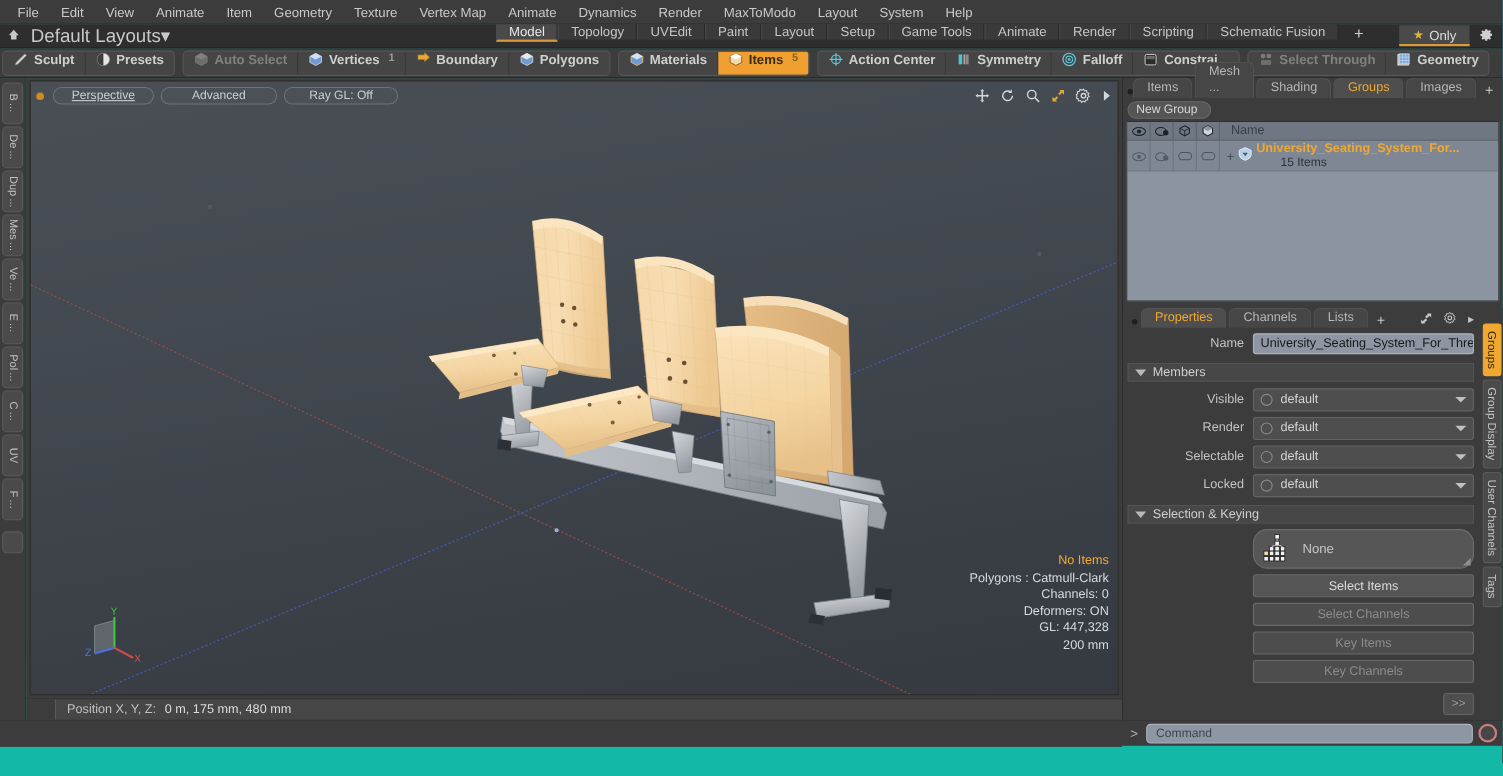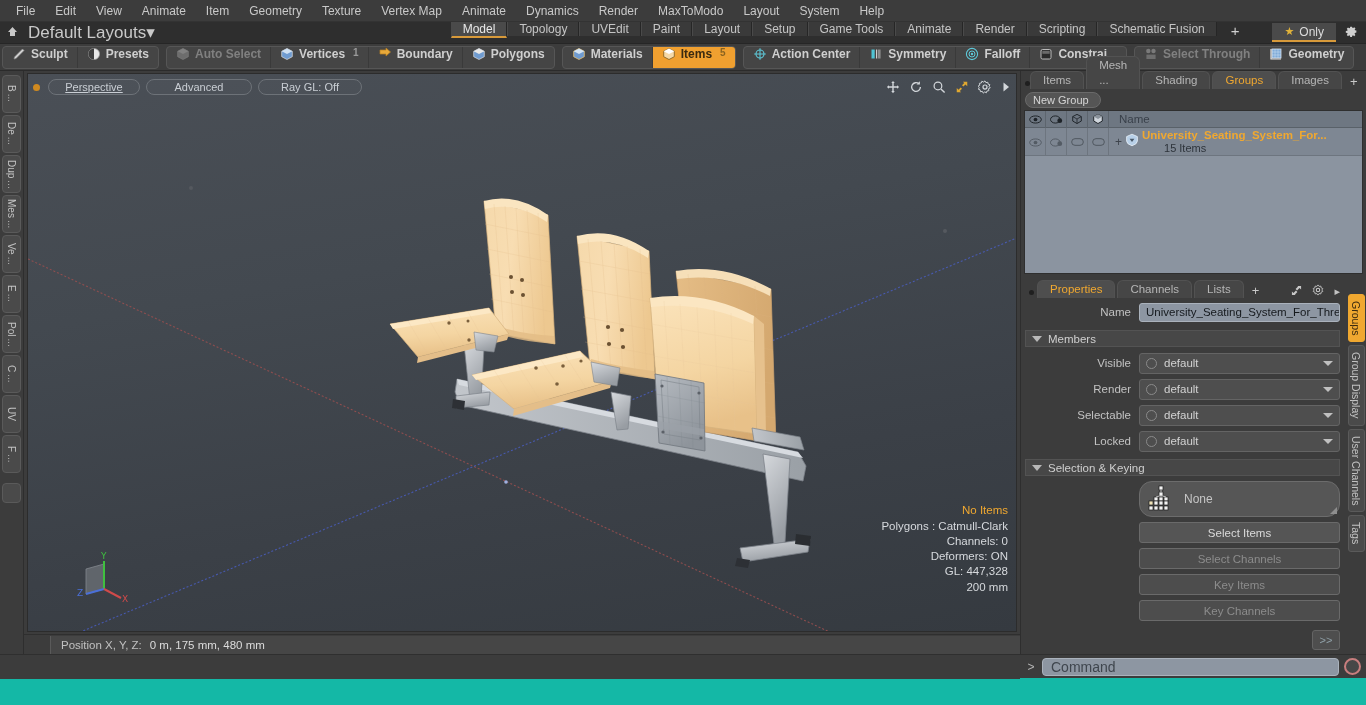--- a/index.html
+++ b/index.html
@@ -282,21 +282,21 @@
   .cmdbar {
     height: 24px; background: #3c3c3c; display: flex; align-items: center;
     border-top: 1px solid #2f2f2f;
   }
   .cmd-left { width: 1020px; height: 24px; background: #3c3c3c; }
   .cmd-right { width: 346px; display: flex; align-items: center; padding: 0 5px; gap: 5px; }
   .cmd-gt { color: #b4b4b4; font-size: 12px; width: 12px; text-align: center; }
   .cmd-input {
     flex: 1; height: 18px; background: #8d96a2; border: 1px solid #aab2bc;
     border-radius: 4px; display: flex; align-items: center; padding-left: 8px;
-    font-size: 14px; color: #3f464e;
+    font-size: 11px; color: #3f464e;
   }
   .cmd-rec {
     width: 17px; height: 17px; border-radius: 50%; border: 2px solid #c87e7e;
     background: #474747;
   }
 </style>
 </head>
 <body>
 
 <div class="app">

